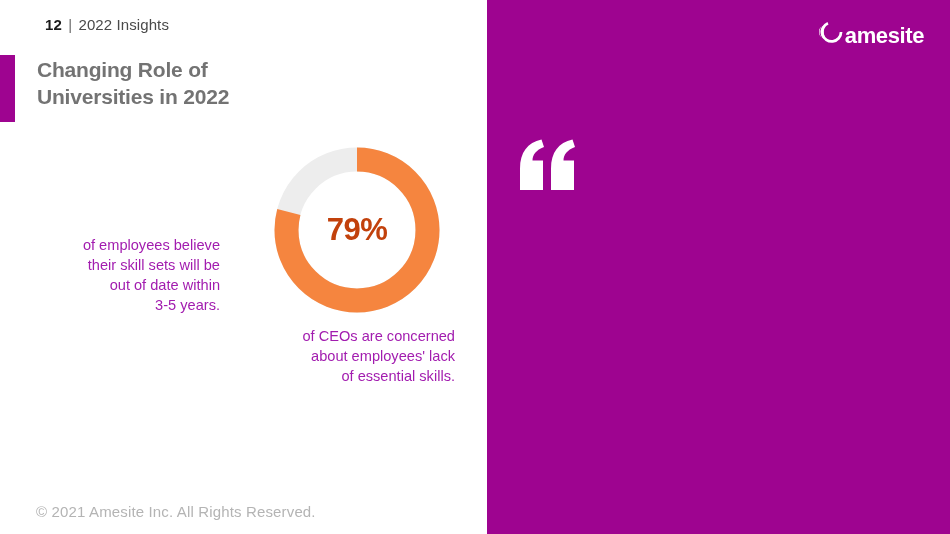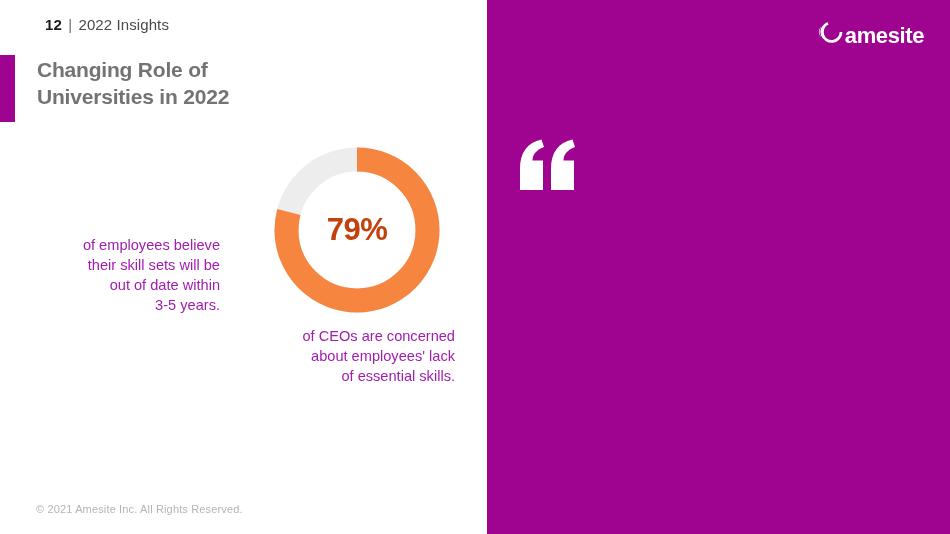--- a/index.html
+++ b/index.html
@@ -28,21 +28,21 @@
 
   .slide-title {
     position:absolute; left:37px; top:57px;
     width:420px;
     font-size:21px; font-weight:bold; color:#737373;
     line-height:1.28; letter-spacing:-.2px;
   }
 
   .footer-note {
     position:absolute; left:36px; top:503px;
-    font-size:11px; color:#b4b4b4; letter-spacing:.15px;
+    font-size:15px; color:#b4b4b4; letter-spacing:.15px;
     white-space:nowrap;
   }
 
   
   .stat { position:absolute; }
   .donut-wrap { position:relative; }
   .donut-wrap svg { display:block; }
   .donut-label {
     position:absolute; inset:0;
     display:flex; align-items:center; justify-content:center;

